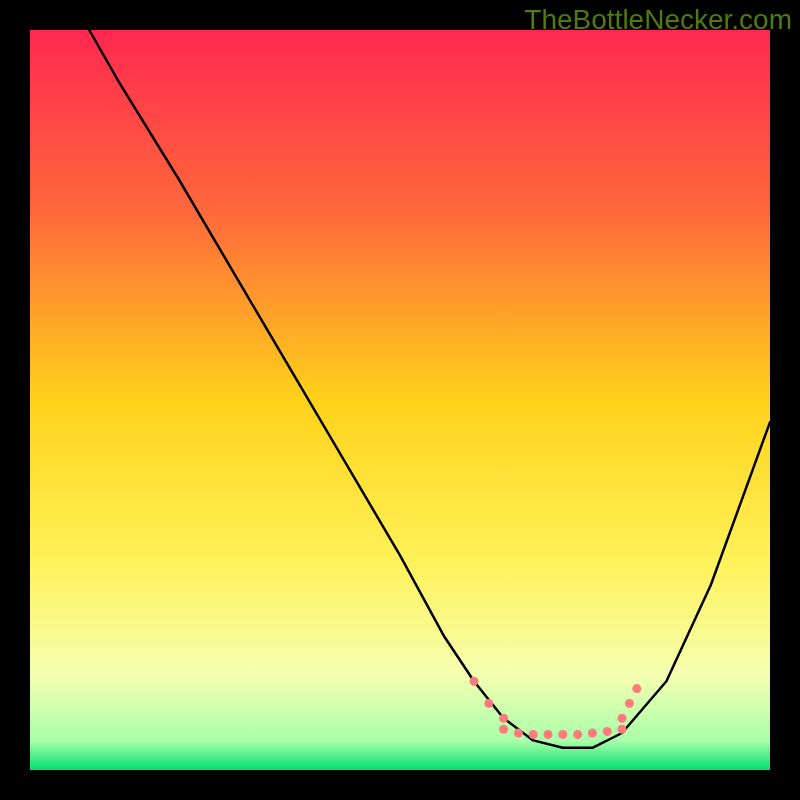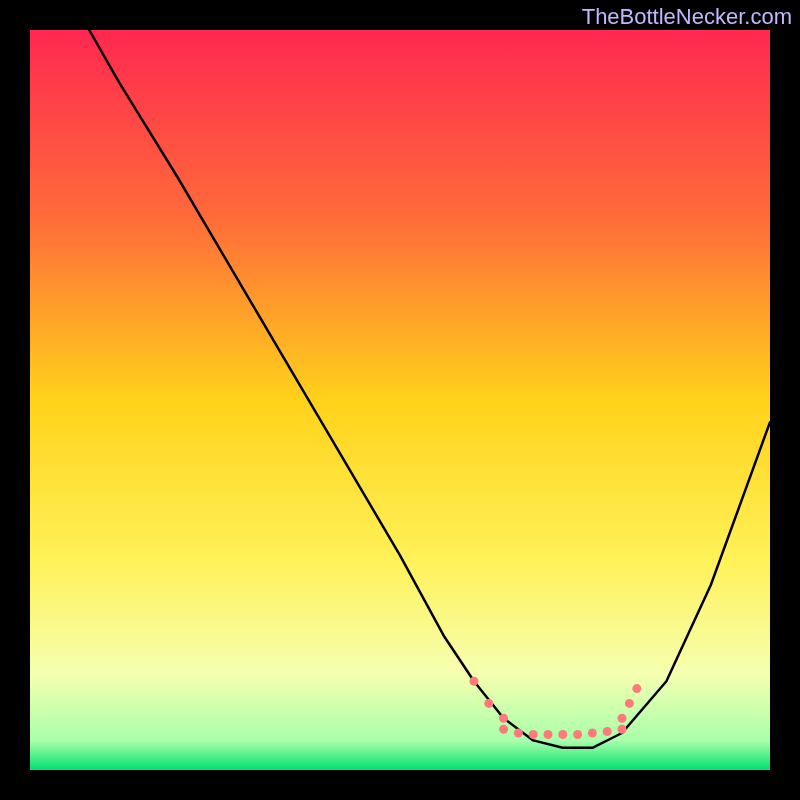--- a/index.html
+++ b/index.html
@@ -13,23 +13,23 @@
   .container {
     position: relative;
     width: 800px;
     height: 800px;
     background: #000;
   }
   .watermark {
     position: absolute;
     top: 4px;
     right: 8px;
-    color: #c4b5fd;
+    color: #4d7c0f;
     font-family: Arial, Helvetica, sans-serif;
-    font-size: 22px;
+    font-size: 28px;
     font-weight: 500;
     z-index: 3;
   }
   .plot {
     position: absolute;
     left: 30px;
     top: 30px;
     width: 740px;
     height: 740px;
   }

